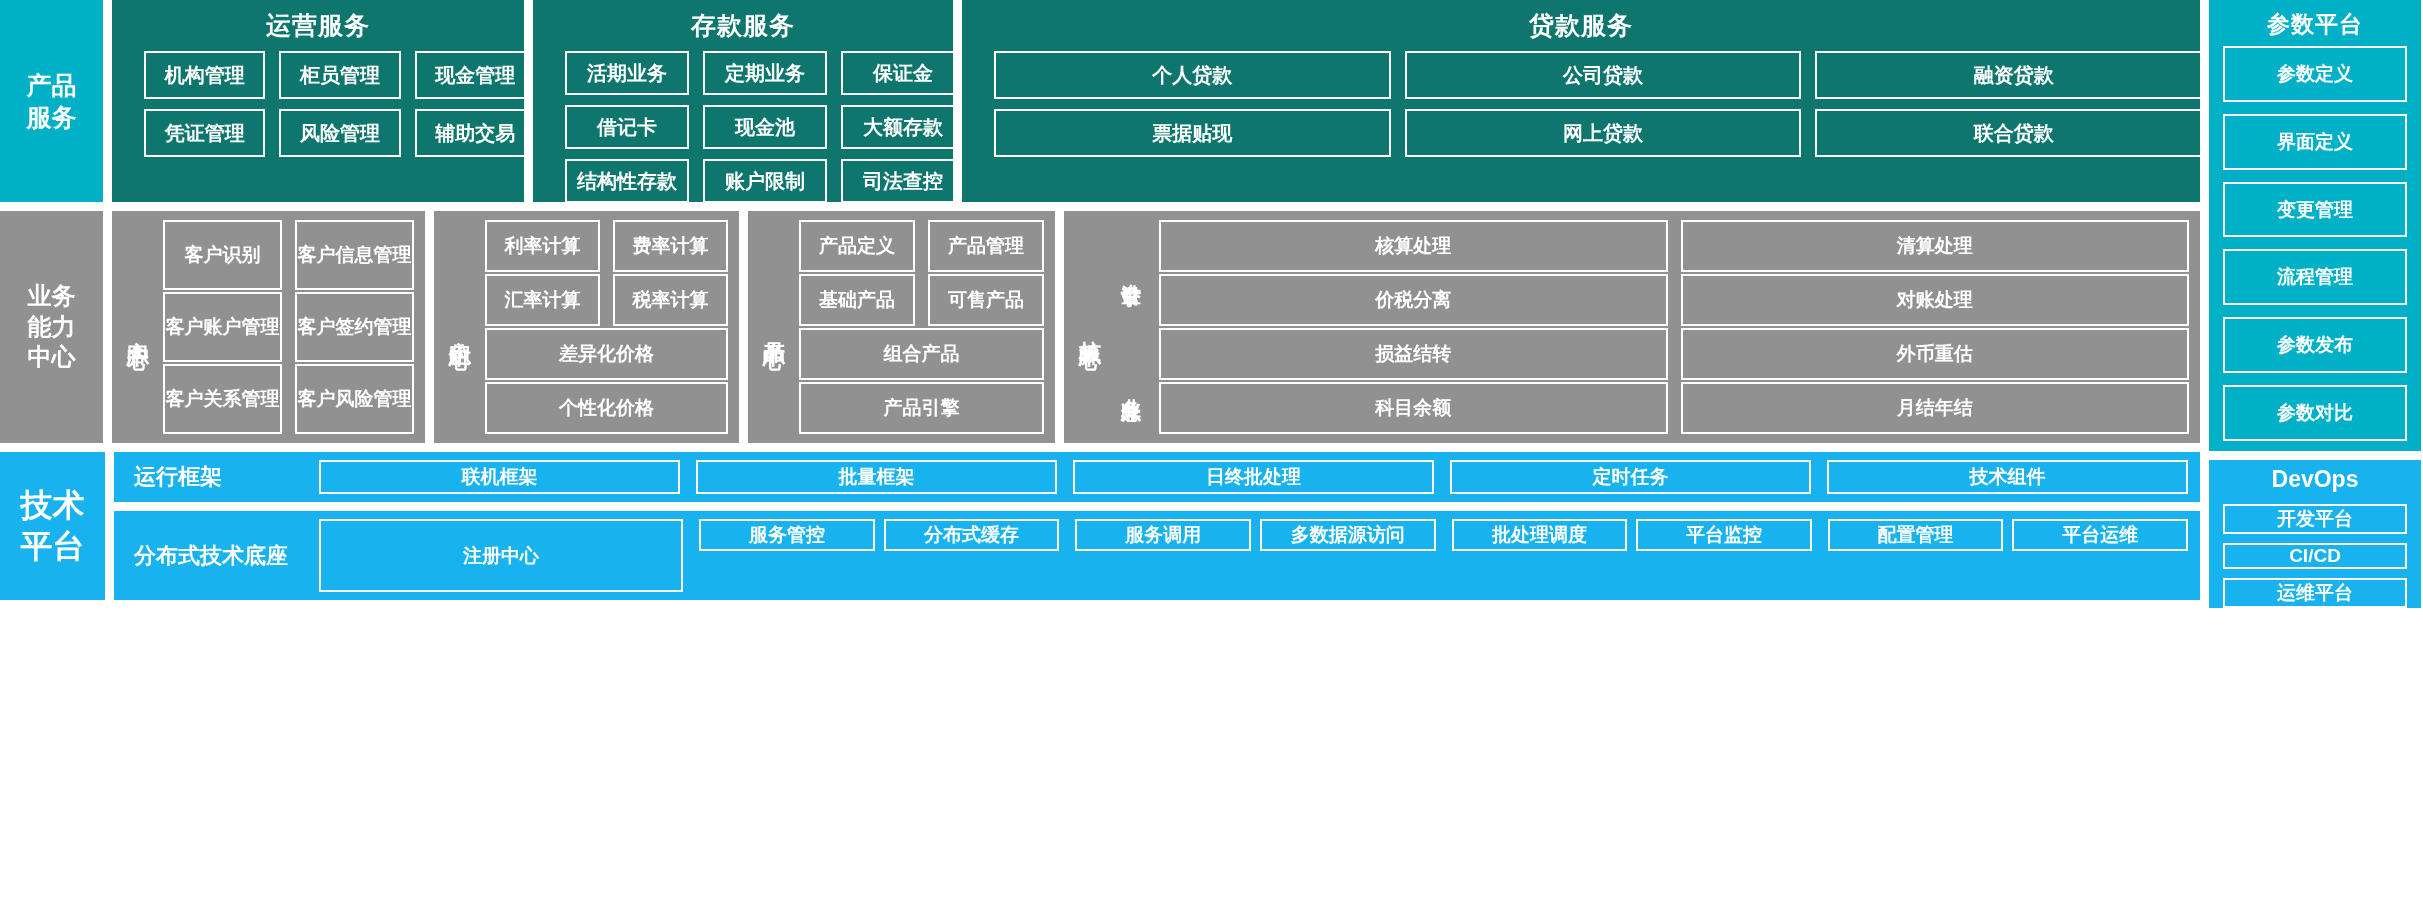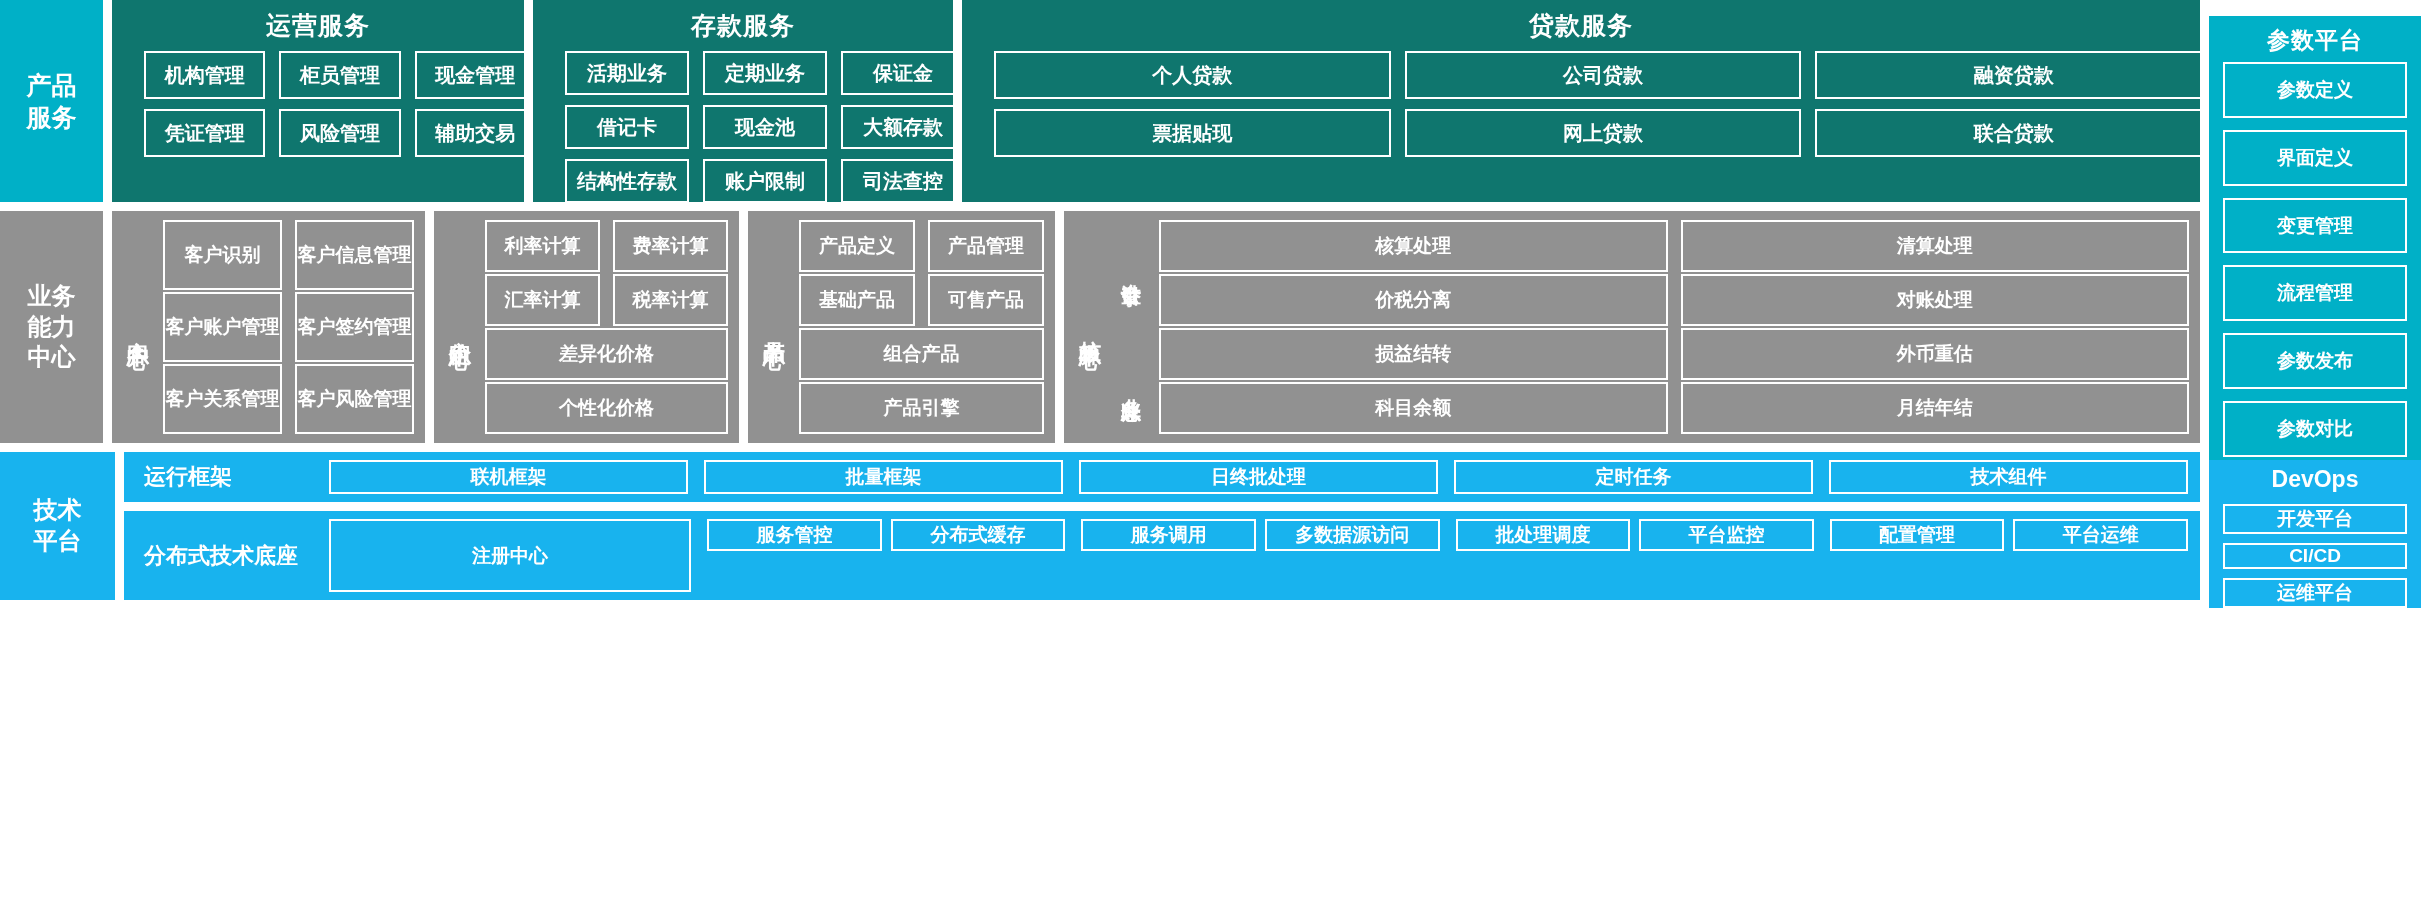--- a/index.html
+++ b/index.html
@@ -41,21 +41,21 @@
   }
   .cell.h48{height:48px;}
   .cell.h44{height:44px;}
 
   .g-ops{flex:0 0 412px;}
   .g-dep{flex:0 0 420px;}
   .g-loan{flex:0 0 404px;}
 
   
   .param-col{
-    position:absolute;left:2209px;top:16px;width:212px;height:451px;
+    position:absolute;left:2209px;top:0;width:212px;height:451px;
     background:#00b0c7;box-sizing:border-box;
     display:flex;flex-direction:column;align-items:center;padding:6px 14px 10px 14px;
   }
   .param-col .svc-title{font-size:23px;margin-bottom:6px;}
   .param-list{display:flex;flex-direction:column;gap:12px;width:100%;flex:1;}
   .param-list .cell{flex:1;font-size:19px;}
 
   
   .row2{height:232px;margin-top:9px;}
   .row2 .side-label{width:103px;font-size:24px;}
@@ -74,21 +74,21 @@
   .ctr-row .cell{flex:1;font-size:19px;}
   .gc-cust{flex:0 0 313px;}
   .gc-price{flex:0 0 305px;}
   .gc-prod{flex:0 0 307px;}
   .gc-acct{flex:0 0 333px;}
   .acct-left{display:flex;flex-direction:column;gap:16px;flex:0 0 34px;}
   .acct-left .v-label{flex:1;width:34px;font-size:20px;letter-spacing:1px;}
 
   
   .row3{height:auto;margin-top:9px;}
-  .row3 .side-label{width:115px;font-size:24px;}
+  .row3 .side-label{width:105px;font-size:32px;}
   .tech-col{flex:1;display:flex;flex-direction:column;gap:9px;}
   .tech-band{
     background:#18b3ee;box-sizing:border-box;
     display:flex;align-items:center;padding:8px 12px;gap:15px;
   }
   .tech-name{
     flex:0 0 170px;font-size:22px;font-weight:bold;text-align:left;padding-left:8px;
   }
   .tech-items{flex:1;display:flex;gap:16px;}
   .tech-items .cell{flex:1;font-size:19px;height:34px;}

